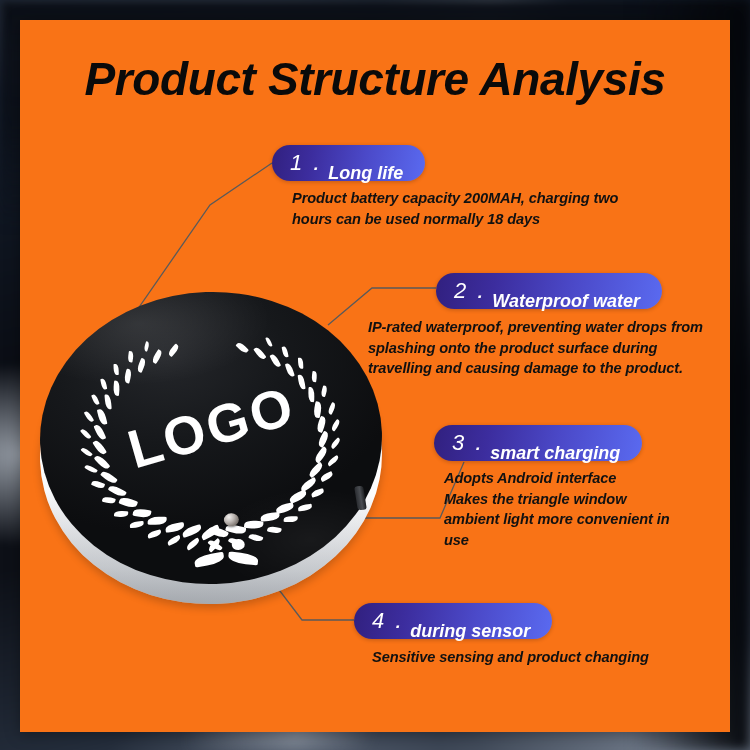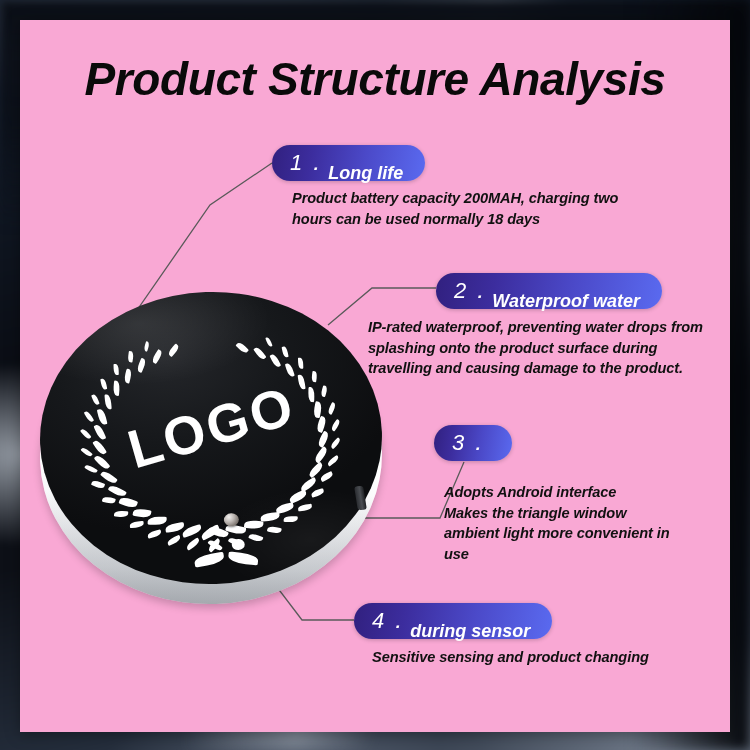--- a/index.html
+++ b/index.html
@@ -52,21 +52,21 @@
     filter: blur(6px);
   }
 
   
   .card {
     position: absolute;
     left: 20px;
     top: 20px;
     width: 710px;
     height: 712px;
-    background: #f9a8d4;
+    background: #f97316;
     box-shadow: 0 2px 14px rgba(0,0,0,0.35);
   }
 
   
   .title {
     position: absolute;
     left: 0;
     right: 0;
     top: 32px;
     text-align: center;
@@ -352,22 +352,23 @@
     <div class="badge" style="left:416px; top:253px;">
       <span class="badge-num">2</span>
       <span class="badge-num">．</span>
       <span class="badge-label">Waterproof water</span>
     </div>
     <div class="desc" style="left:348px; top:297px; width:340px;font-style:italic;">IP-rated waterproof, preventing water drops from splashing onto the product surface during travelling and causing damage to the product.</div>
 
     <div class="badge" style="left:414px; top:405px;">
       <span class="badge-num">3</span>
       <span class="badge-num">．</span>
-    </div>
-    <div class="desc" style="left:424px; top:448px; width:258px; white-space:pre-line;margin-top:14px;">Adopts Android interface
+      <span class="badge-label">smart charging</span>
+    </div>
+    <div class="desc" style="left:424px; top:448px; width:258px; white-space:pre-line;">Adopts Android interface
 Makes the triangle window
 ambient light more convenient in
 use</div>
 
     <div class="badge" style="left:334px; top:583px;">
       <span class="badge-num">4</span>
       <span class="badge-num">．</span>
       <span class="badge-label">during sensor</span>
     </div>
     <div class="desc" style="left:352px; top:627px; width:330px;">Sensitive sensing and product changing</div>

